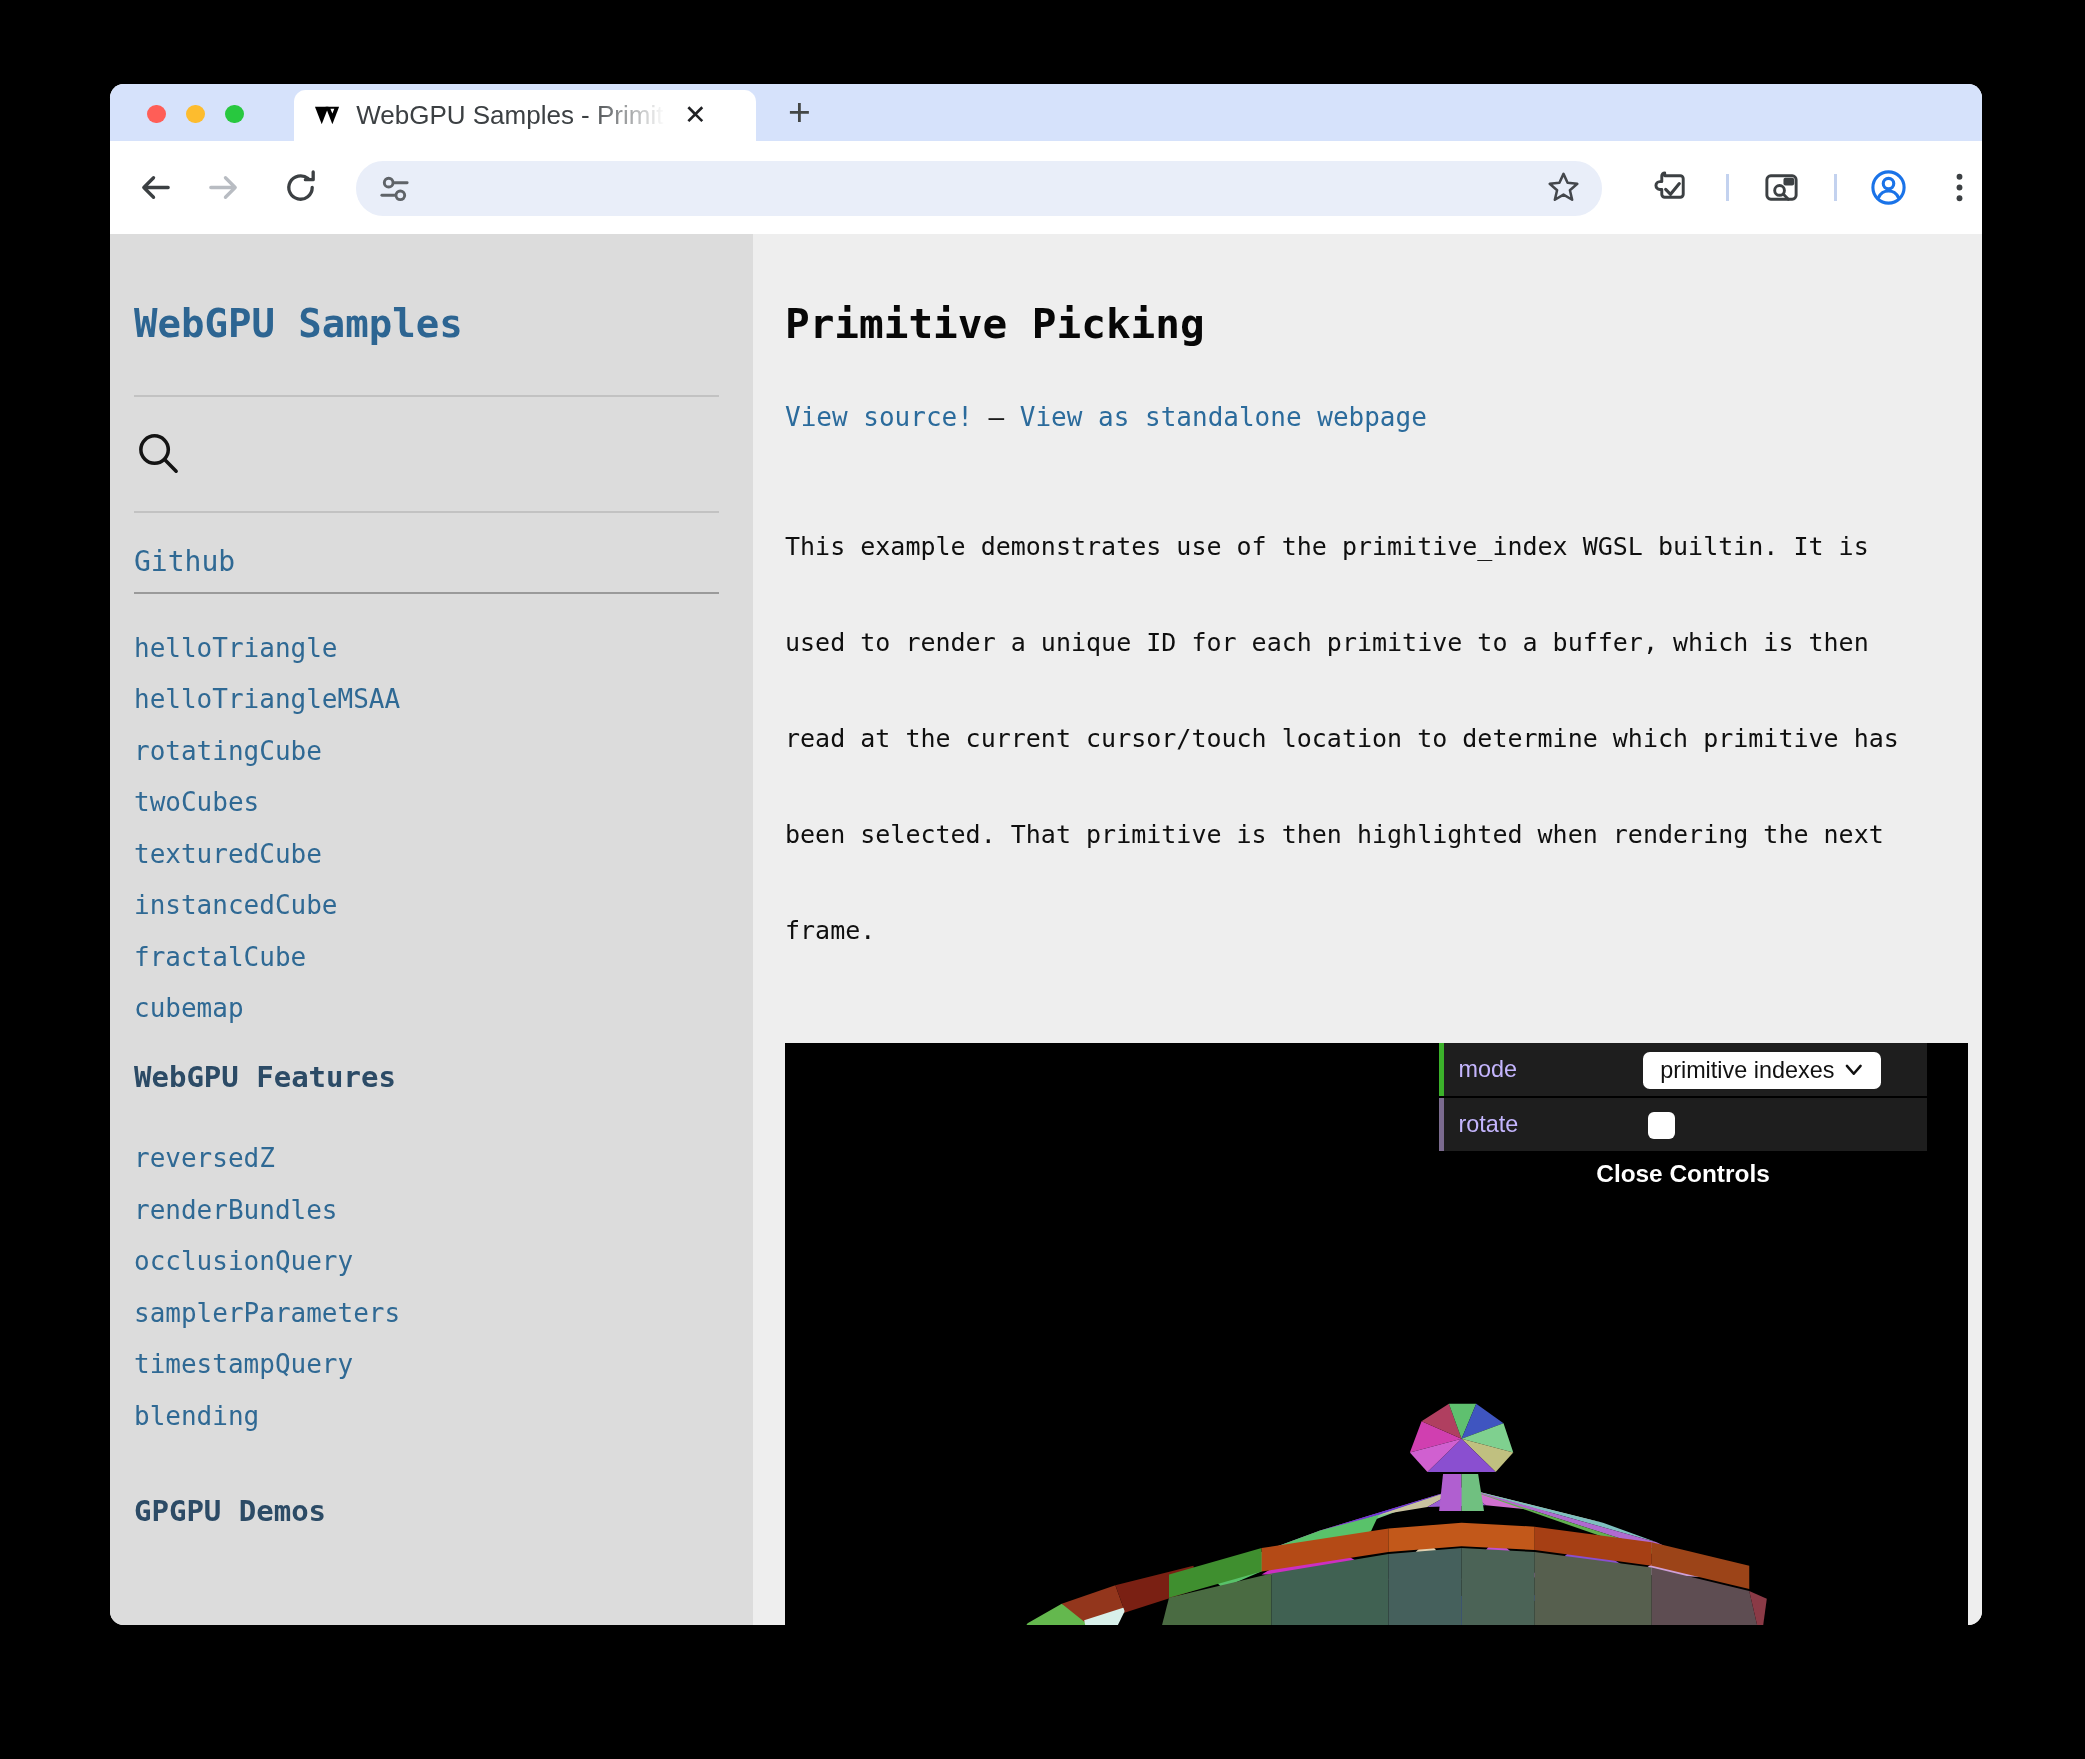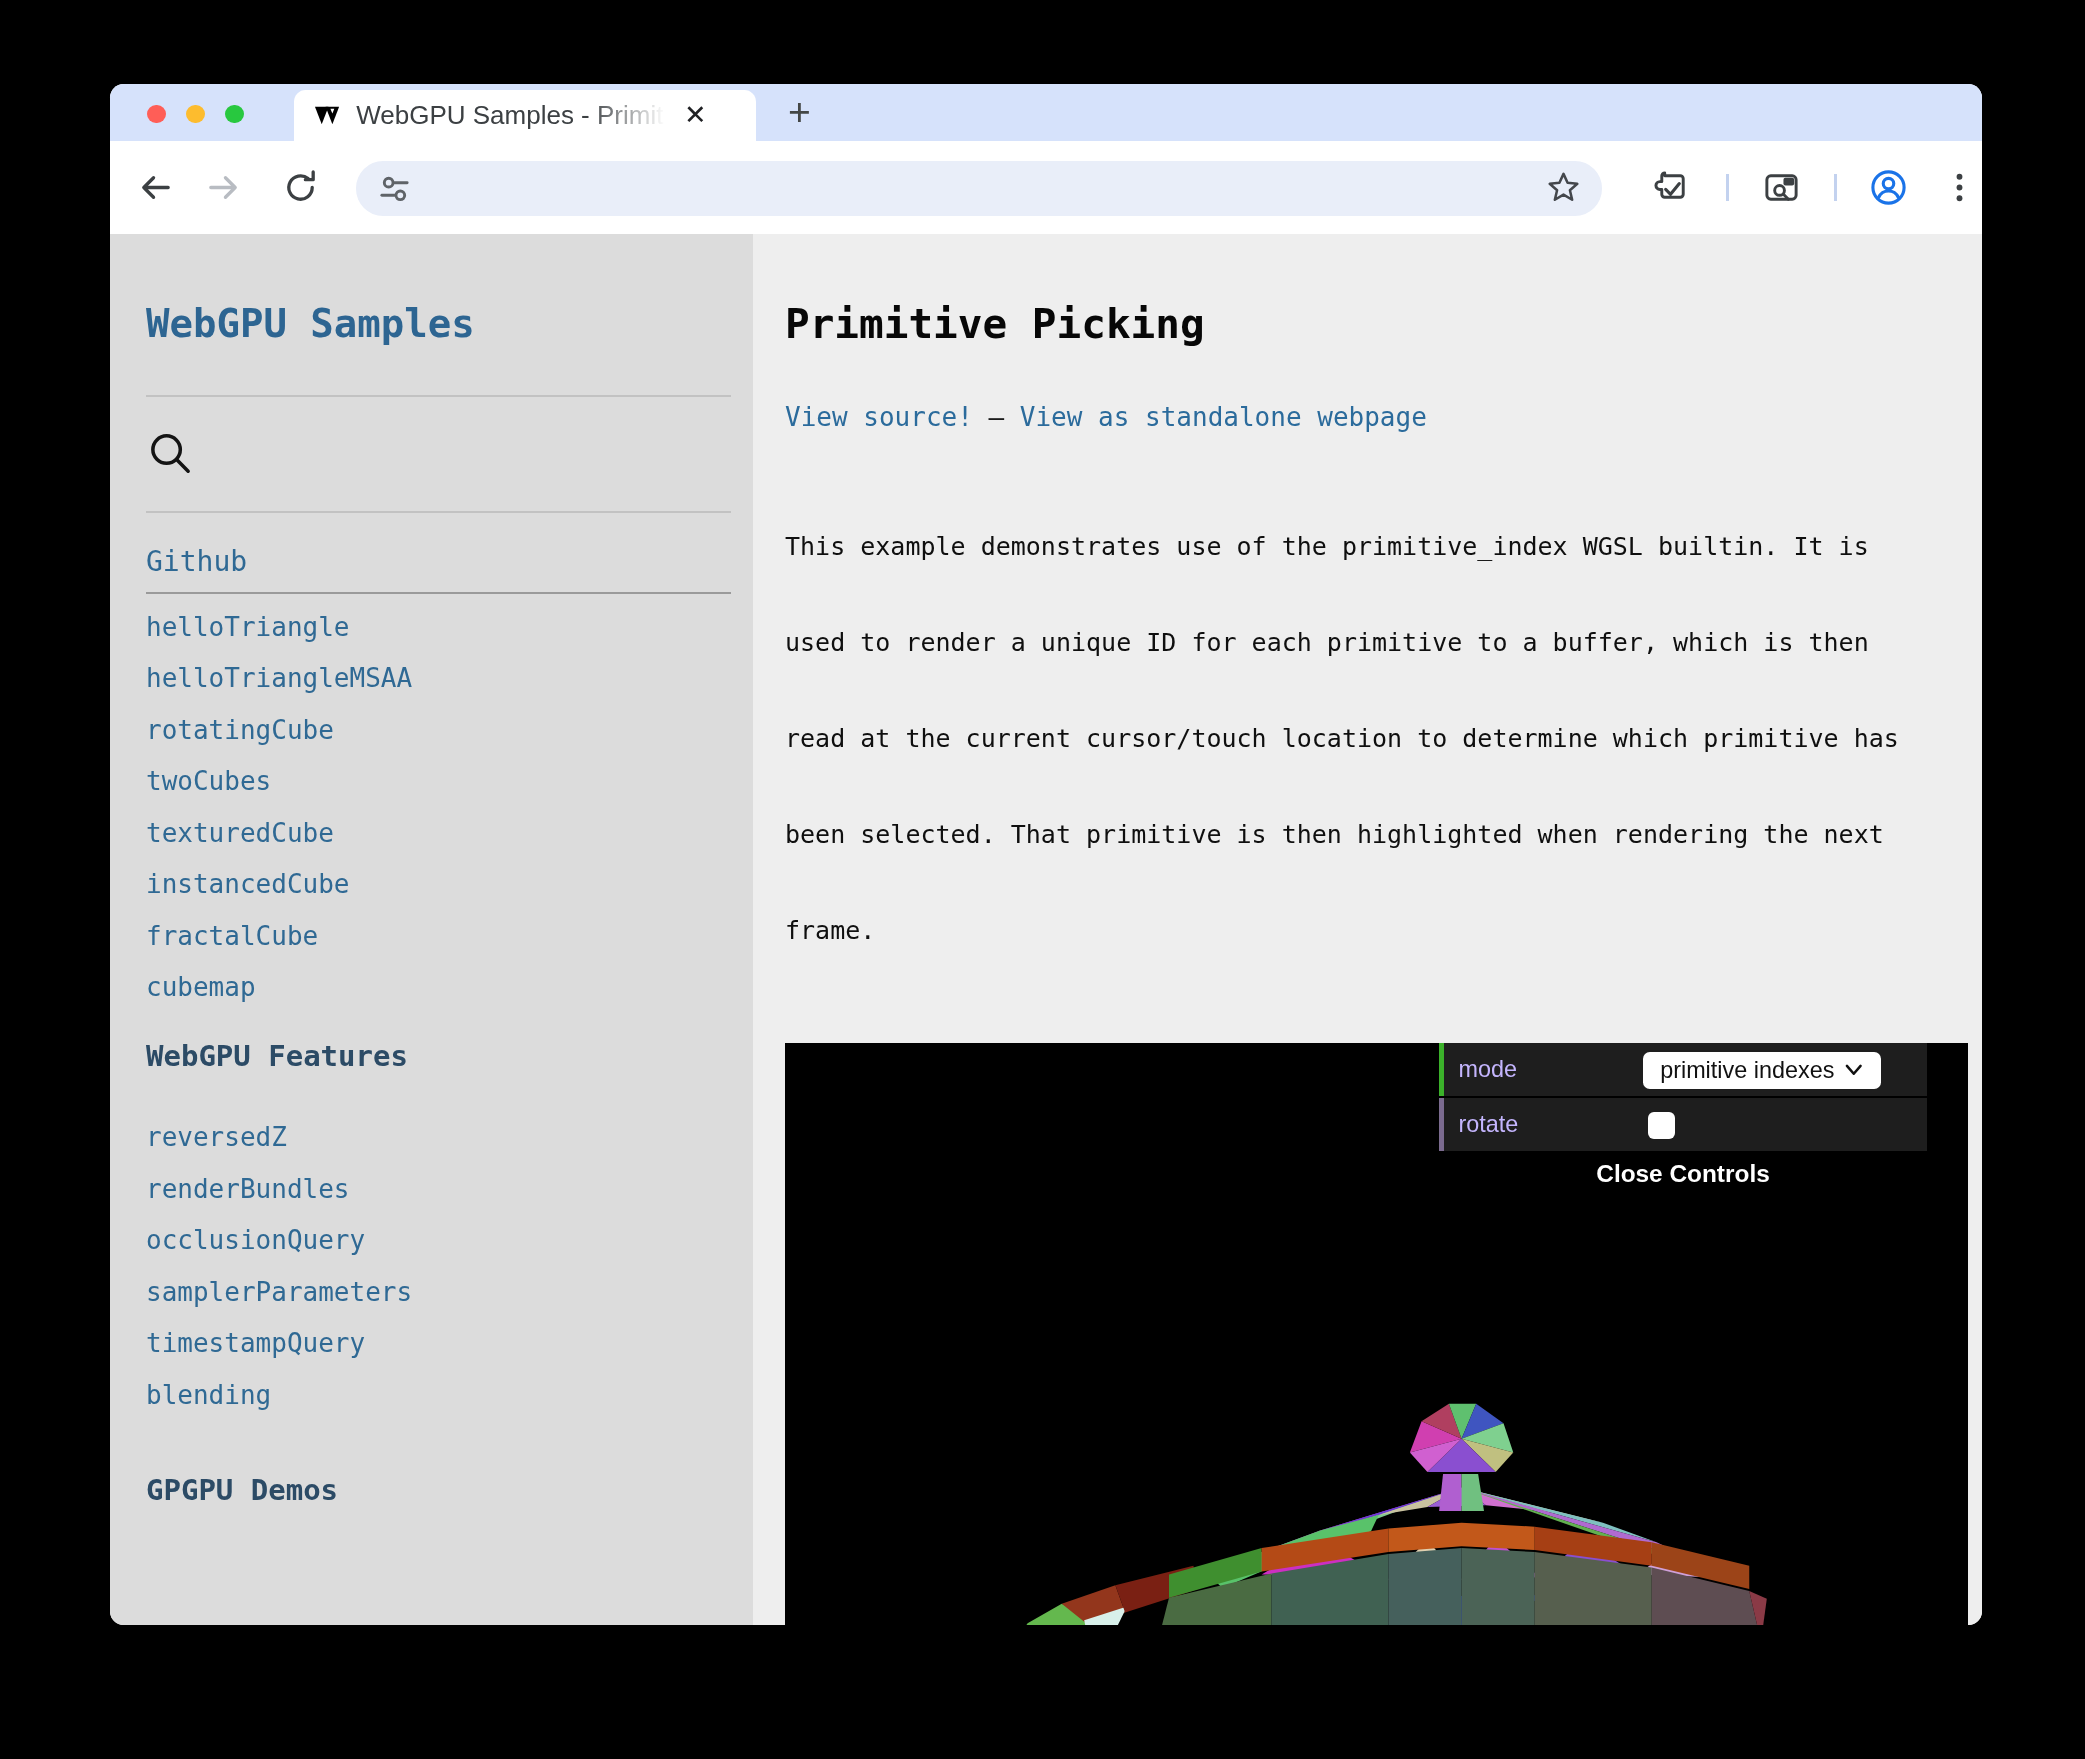--- a/index.html
+++ b/index.html
@@ -32,30 +32,30 @@
              border-radius:27px; display:flex; align-items:center; }
   .siteinfo { margin-left:21.5px; flex:0 0 auto; }
   .url { margin-left:17.6px; font-size:27px; color:#202124; white-space:nowrap; }
   .star { position:absolute; right:21.5px; top:9.8px; }
   .tb-divider { position:absolute; top:33px; width:2.9px; height:27px; background:#c3d2ef; }
   .toolbar-icon { position:absolute; top:27px; width:39px; height:39px; }
 
   
   .content { position:absolute; left:0; top:150px; right:0; bottom:0; display:flex; }
   .sidebar { width:643px; background:#dcdcdc; font-family:"DejaVu Sans Mono","Liberation Mono",monospace;
-             padding-left:36px; overflow:hidden; }
+             padding-left:24px; overflow:hidden; }
   .sb-title { margin-top:68px; font-size:39px; font-weight:600; color:#2d6592; line-height:43px; }
   .sb-divider { width:585px; height:2px; background:#c2c2c2; }
   .d1{ margin-top:50px; } .d2{ margin-top:29px; } .d3{ margin-top:14.6px; background:#9a9a9a; }
   .sb-search { margin-top:32px; width:49px; height:49px; }
   .sb-github { margin-top:33px; font-size:28px; line-height:31px; color:#2f6994; display:block; width:max-content; }
   .sb-heading { font-size:29px; font-weight:700; color:#2c4b66; line-height:35px; }
   .h1m{ margin-top:43px; } .h2m{ margin-top:36px; } .h3m{ margin-top:62px; }
   .sb-link { display:block; width:max-content; font-size:26px; line-height:31px; color:#2f6994; margin-bottom:20.5px; }
-  .list1 { margin-top:18px;text-align:right; } .list2 { margin-top:48px; }
+  .list1 { margin-top:39px;text-align:right; } .list2 { margin-top:48px; }
 
   .main { flex:1; background:#eeeeee; font-family:"DejaVu Sans Mono","Liberation Mono",monospace;
           padding-left:32px; overflow:hidden; }
   .page-title { margin-top:64px; font-size:41px; font-weight:700; color:#070707; line-height:53px; }
   .links-row { margin-top:50px; font-size:26px; line-height:33px; color:#1b1b1b; }
   .links-row a { color:#2b6b9c; text-decoration:none; }
   .desc { margin-top:33px; font-size:25px; line-height:32px; color:#0f0f0f; white-space:pre; }
 
   
   .canvas { position:relative; margin-top:32px; width:1183px; height:965px; background:#000; overflow:hidden; }

